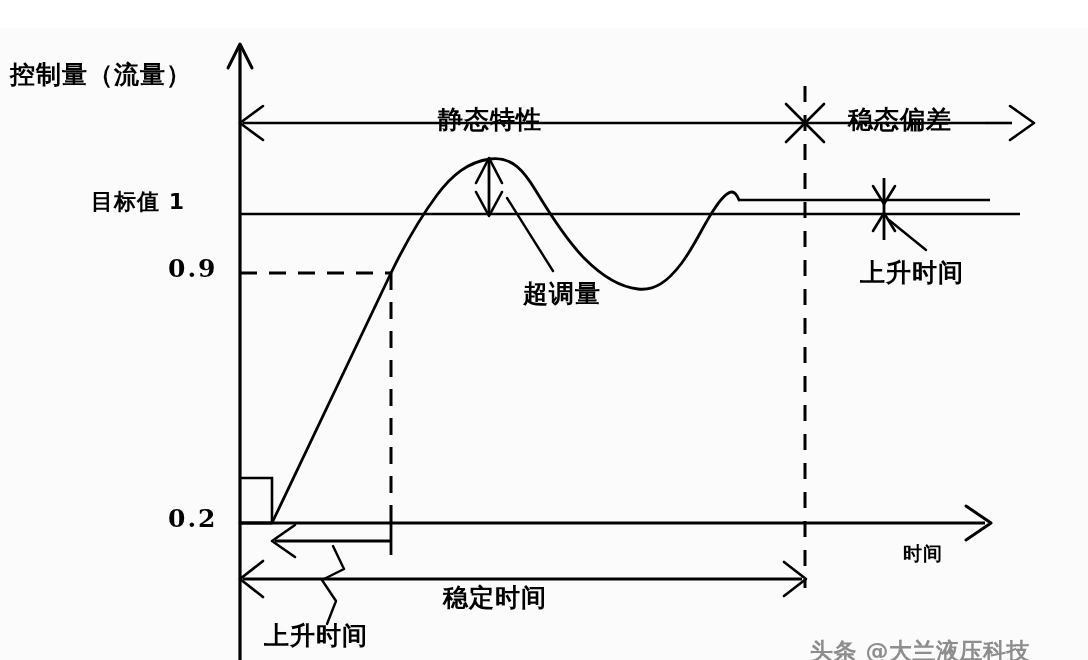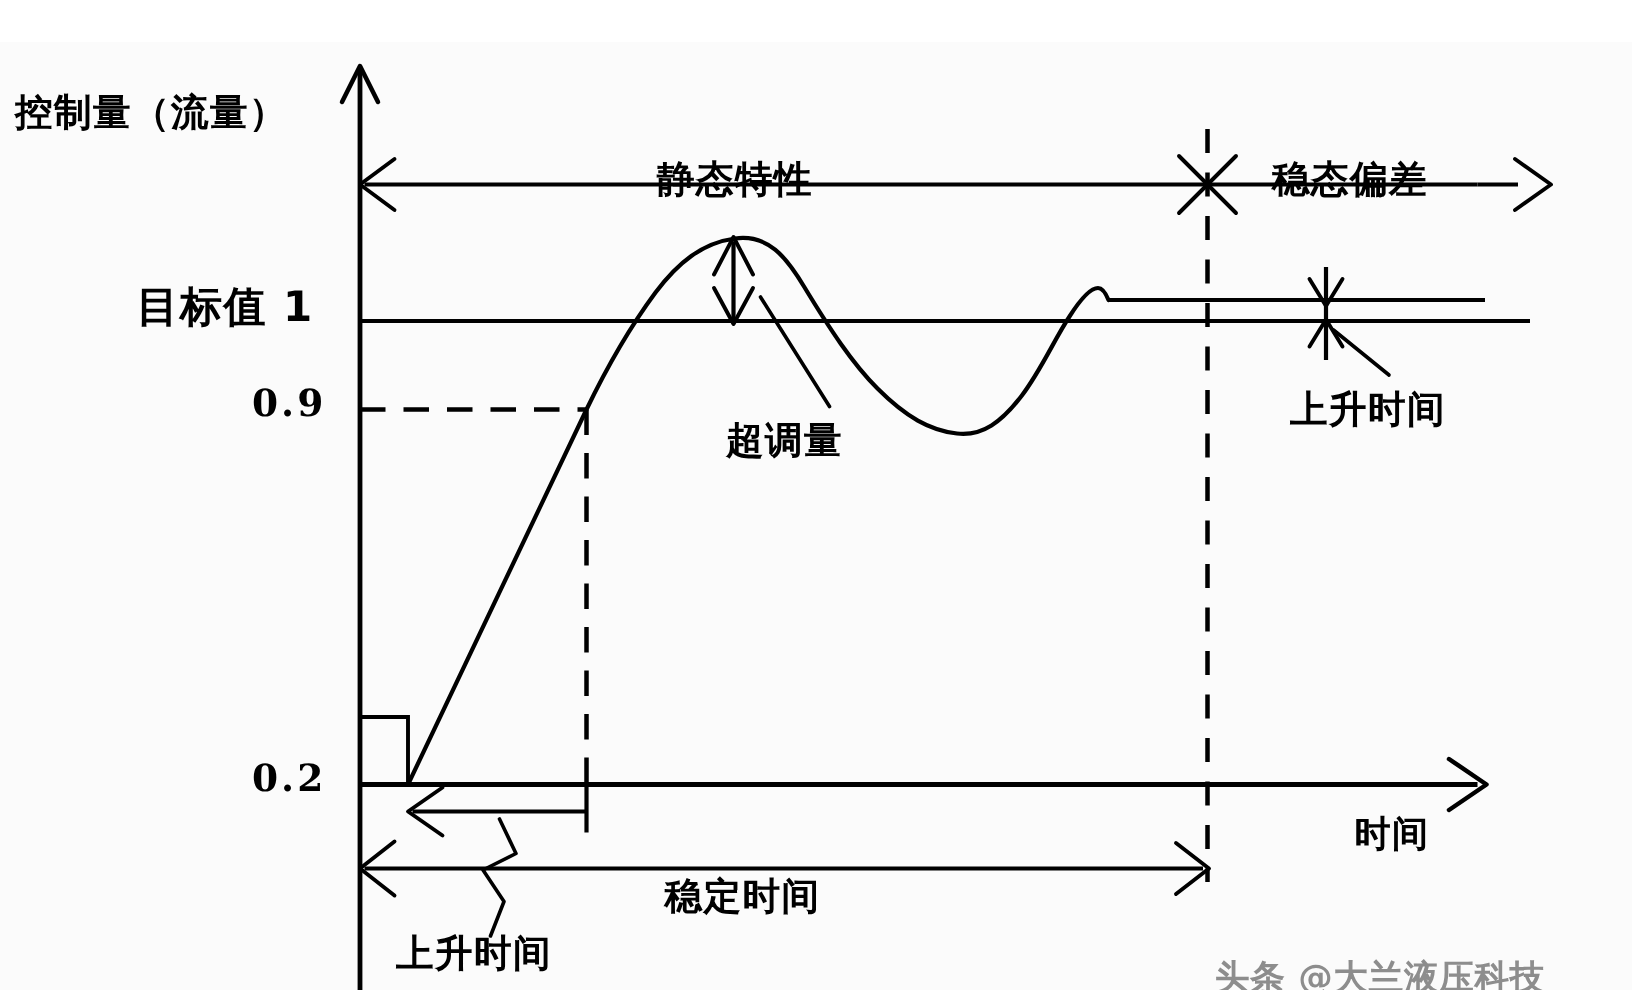--- a/index.html
+++ b/index.html
@@ -44,22 +44,22 @@
   }
   .watermark {
     position: absolute;
     color: #8d8d8d;
     font-weight: bold;
     white-space: nowrap;
     font-family: "DejaVu Sans", "Liberation Sans", sans-serif;
     letter-spacing: 0.5px;
   }
   .axis-title-y { font-size: 25px; }
-  .axis-title-x { font-size: 24px; }
-  .target-label { font-size: 28px; }
+  .axis-title-x { font-size: 19px; }
+  .target-label { font-size: 22px; }
   .tick-label { font-size: 25px; }
   .ann { font-size: 25px; }
 </style>
 </head>
 <body>
 
 <div id="canvas">
 
   <svg id="diagram" viewBox="0 0 1088 660">
     <defs>
@@ -166,21 +166,21 @@
   <div class="lbl cjk target-label" style="left:91px; top:163px;">目标值 1</div>
 
   <div class="lbl num tick-label" style="left:168px; top:228px;">0.9</div>
 
   <div class="lbl num tick-label" style="left:168px; top:478px;">0.2</div>
 
   <div class="lbl cjk ann" style="left:438px; top:79px;">静态特性</div>
 
   <div class="lbl cjk ann" style="left:848px; top:79px;">稳态偏差</div>
 
-  <div class="lbl cjk ann" style="left:484px; top:253px;text-align:right;">超调量</div>
+  <div class="lbl cjk ann" style="left:523px; top:253px;text-align:right;">超调量</div>
 
   <div class="lbl cjk ann" style="left:860px; top:232px;">上升时间</div>
 
   <div class="lbl cjk ann" style="left:264px; top:595px;">上升时间</div>
 
   <div class="lbl cjk ann" style="left:443px; top:557px;">稳定时间</div>
 
   <div class="lbl cjk axis-title-x" style="left:903px; top:516px;">时间</div>
 
   <div class="watermark" style="left:810px; top:608px; font-size:23px;text-align:right;">头条 @大兰液压科技</div>

